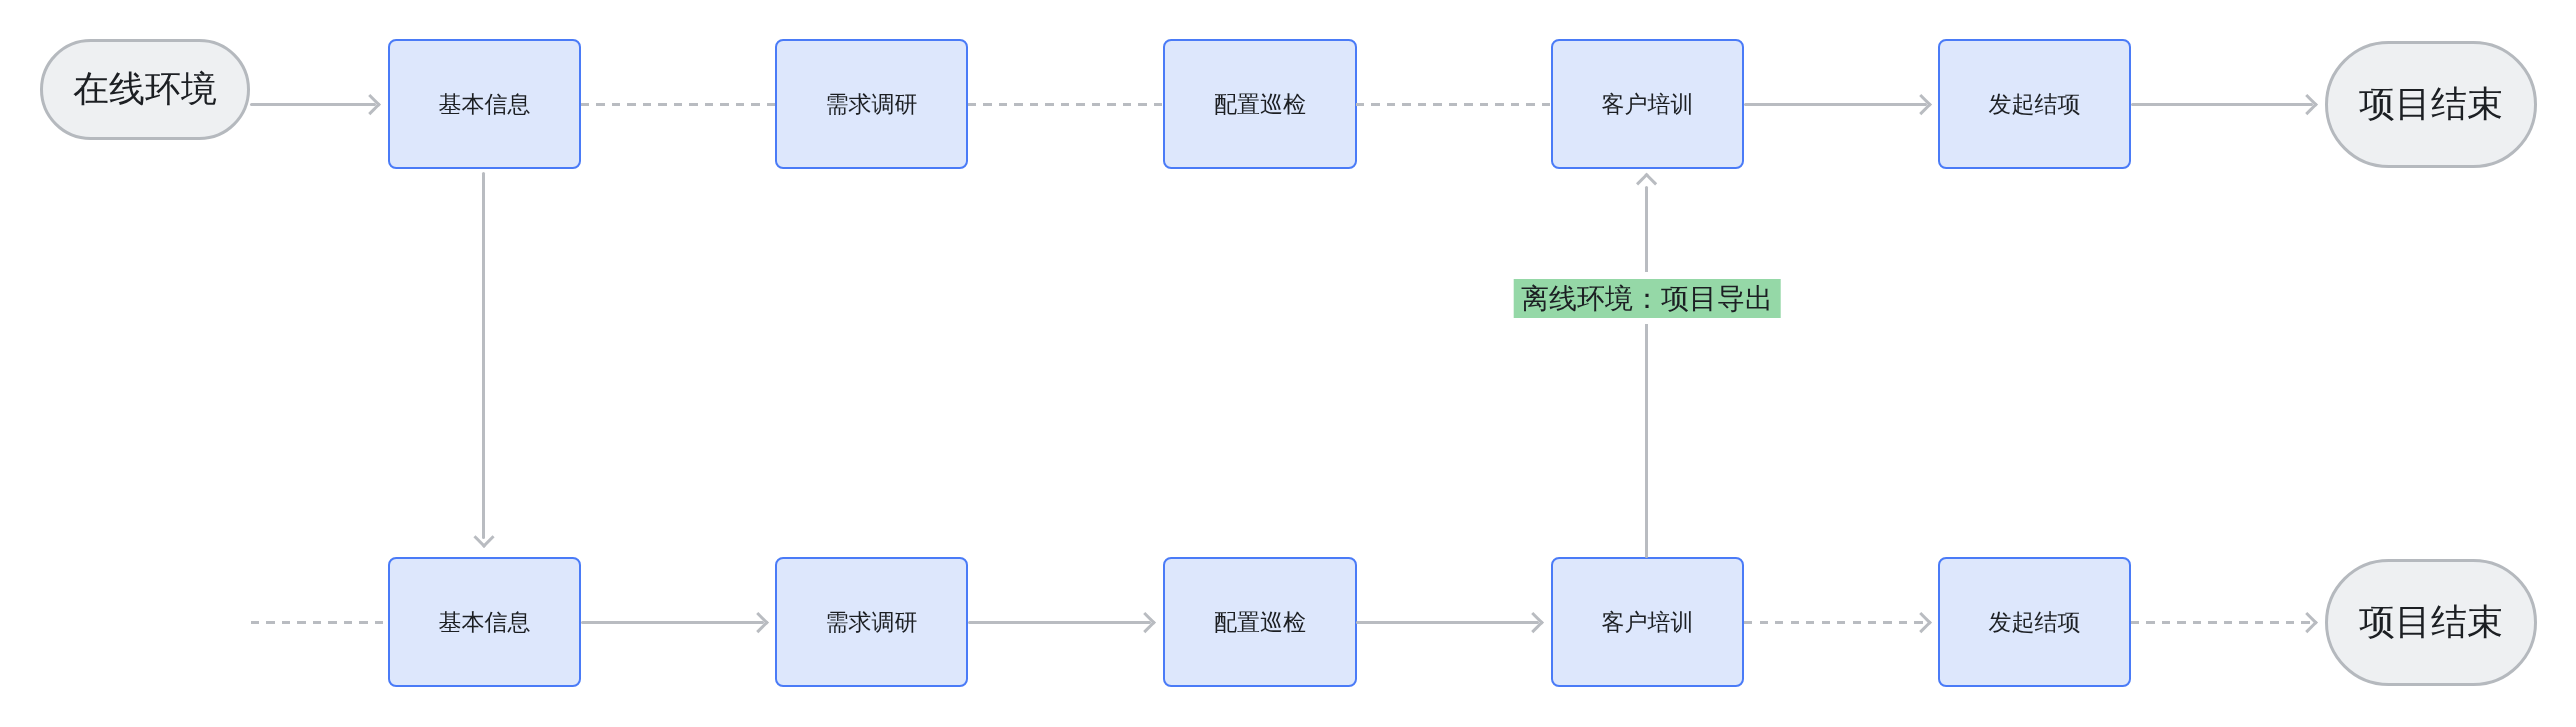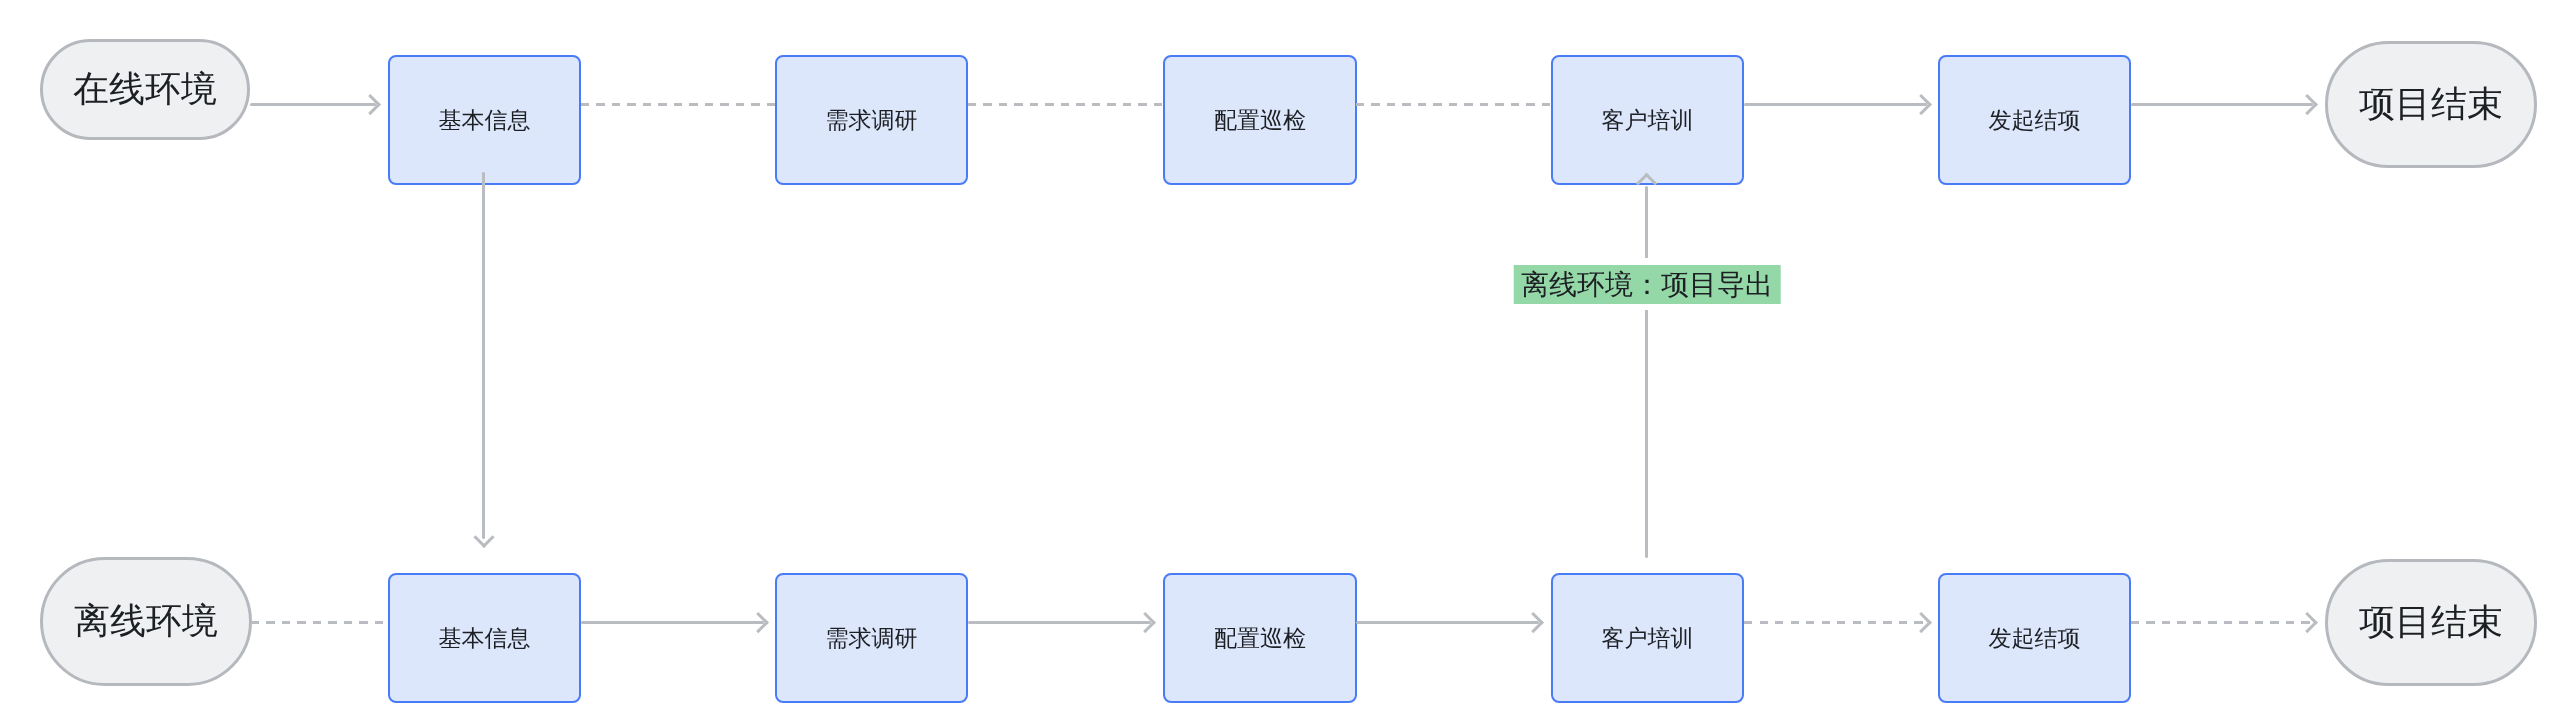--- a/index.html
+++ b/index.html
@@ -29,21 +29,20 @@
     background: #eef0f2;
     border: 3.3px solid #b5b9be;
     border-radius: 65px;
     font-size: 36px;
   }
   .node.box {
     background: #dde7fc;
     border: 2.4px solid #4a7bf7;
     border-radius: 8.1px;
     font-size: 23px;
-    margin-top: 16px;
   }
   
   .h-line {
     position: absolute;
     height: 3.3px;
     background: #b9bcc1;
     border-radius: 1.6px;
   }
   .h-dash {
     position: absolute;
@@ -107,23 +106,20 @@
   <div class="node box" style="left:1551px; top:39px; width:193px; height:130px;">
     <span>客户培训</span>
   </div>
   <div class="node box" style="left:1938px; top:39px; width:193px; height:130px;">
     <span>发起结项</span>
   </div>
   <div class="node oval" style="left:2325px; top:41px; width:212px; height:127px;">
     <span>项目结束</span>
   </div>
 
-  <div class="node oval" style="left:40px; top:557px; width:212px; height:129px;">
-    <span>离线环境</span>
-  </div>
   <div class="node box" style="left:388px; top:557px; width:193px; height:130px;">
     <span>基本信息</span>
   </div>
   <div class="node box" style="left:775px; top:557px; width:193px; height:130px;">
     <span>需求调研</span>
   </div>
   <div class="node box" style="left:1163px; top:557px; width:194px; height:130px;">
     <span>配置巡检</span>
   </div>
   <div class="node box" style="left:1551px; top:557px; width:193px; height:130px;">
@@ -164,18 +160,18 @@
   <div class="chev right" style="left:1914px; top:615px;"></div>
 
   <div class="h-dash" style="left:2131px; top:621px; width:180px;"></div>
   <div class="chev right" style="left:2300px; top:615px;"></div>
 
   <div class="v-line" style="left:482px; top:172px; height:367px;"></div>
   <div class="chev down" style="left:477px; top:530px;"></div>
 
   <div class="v-line" style="left:1645px; top:186px; height:372px;"></div>
   <div class="chev up" style="left:1639px; top:176px;"></div>
-  <div class="xfer-label" style="left:1647px; top:258px;">
+  <div class="xfer-label" style="left:1647px; top:272px;">
     <span class="line hl-green">离线环境：项目导出</span>
   </div>
 
 </div>
 
 
 </body></html>

